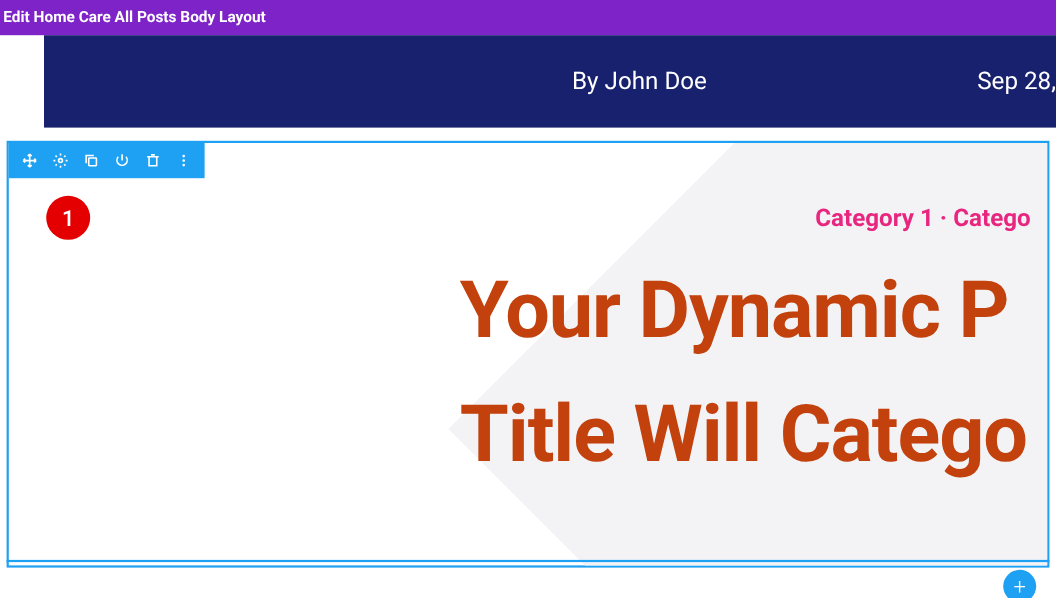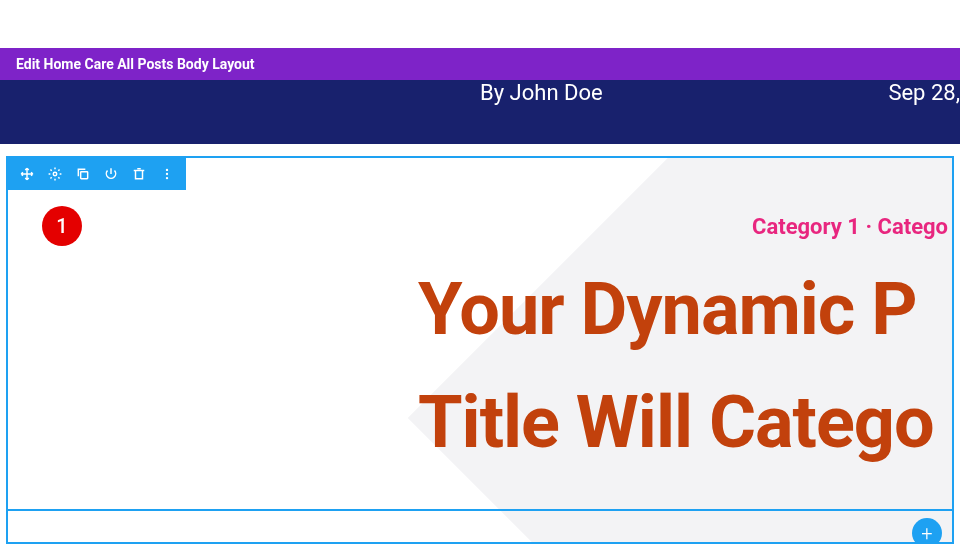--- a/index.html
+++ b/index.html
@@ -9,34 +9,35 @@
       width: 960px;
       height: 544px;
       overflow: hidden;
       position: relative;
     }
     .top-bar {
       background: #7e23c8;
       height: 32px;
       display: flex;
       align-items: center;
-      padding: 0 16px;
-      margin-top: 48px;
+      padding: 0 3px;
     }
     .top-bar-title {
       color: #ffffff;
       font-size: 14px;
       font-weight: 700;
     }
     .meta-band {
       background: #18216d;
-      height: 64px;
-      display: flex;
+      height: 84px;
+      display: flex;
+      align-items: center;
       justify-content: space-between;
       padding: 0 0px 0 480px;
+      margin-left: 40px;
     }
     .meta-author, .meta-date {
       color: #ffffff;
       font-size: 22px;
       font-weight: 400;
     }
     .meta-date {
       margin-left: auto;
       padding-right: 0;
     }
@@ -101,21 +102,21 @@
       left: 410px;
       top: 56px;
       right: 0;
       z-index: 2;
     }
     .category-text {
       color: #e8267f;
       font-size: 22px;
       font-weight: 700;
       text-align: right;
-      padding-right: 4px;
+      padding-right: 15px;
       white-space: nowrap;
     }
     .big-title {
       color: #c2410c;
       font-size: 72px;
       font-weight: 700;
       line-height: 1.15;
       margin-top: 30px;
       white-space: nowrap;
       letter-spacing: -1px;

